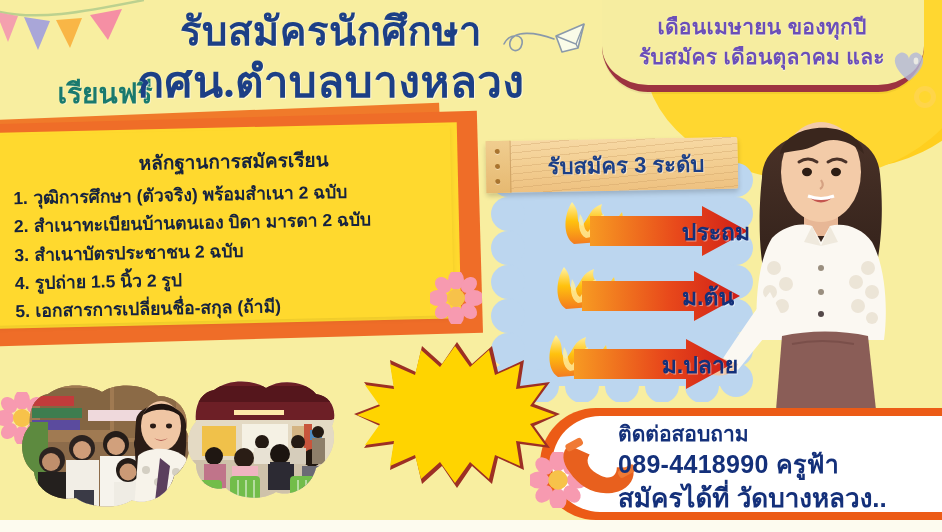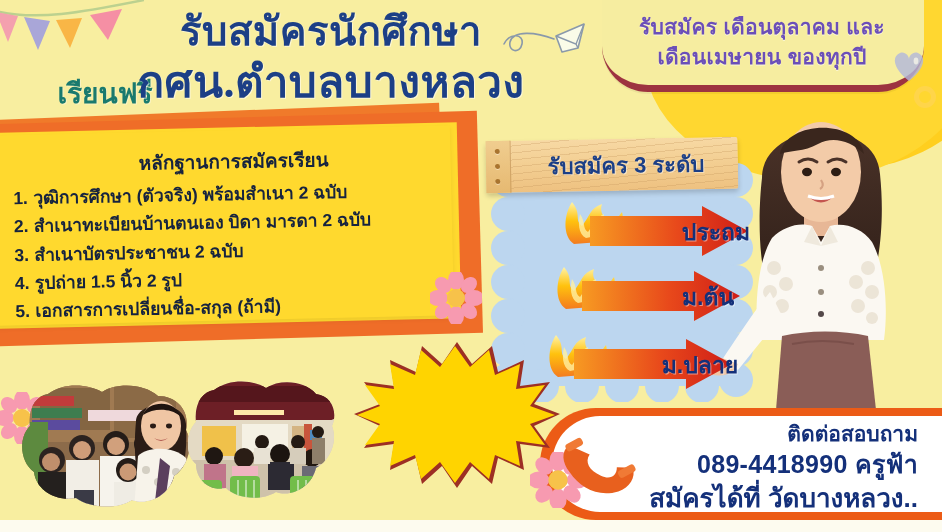--- a/index.html
+++ b/index.html
@@ -214,21 +214,21 @@
   }
   .pill-inner{
     position:absolute; left:552px; top:416px;
     width:428px; height:96px;
     background:#ffffff;
     border-radius:54px 0 0 54px;
     z-index:8;
   }
   .contact{
     position:absolute; left:618px; top:420px;
-    width:300px; text-align:right;
+    width:300px; text-align:left;
     z-index:9;
     color:#14307a; font-weight:bold;
   }
   .contact .c1{ font-size:21px; line-height:1.32; }
   .contact .c2{ font-size:25px; line-height:1.32; letter-spacing:.3px; }
   .contact .c3{ font-size:26px; line-height:1.34; }
   .phone-icon{ position:absolute; left:556px; top:424px; width:84px; height:84px; z-index:9; }
 
   
   .photo{ position:absolute; z-index:6; }
@@ -254,22 +254,22 @@
     <path d="M6 30 C 12 18, 26 20, 24 30 C 22 40, 10 38, 12 28 C 15 16, 38 18, 56 25" stroke="#8a99aa" stroke-width="1.6" fill="none" stroke-linecap="round"></path>
     <path d="M58 22 L86 10 L80 34 L64 38 Z" fill="#fafbe8" stroke="#8a99aa" stroke-width="1.6" stroke-linejoin="round"></path>
     <path d="M58 22 L78 30 L80 34" stroke="#8a99aa" stroke-width="1.4" fill="none"></path>
     <path d="M86 10 L78 30" stroke="#8a99aa" stroke-width="1.3" fill="none"></path>
   </svg>
 
   <div class="tr-blob2"></div>
   <div class="tr-blob"></div>
   <div class="tr-card"></div>
   <div class="tr-text">
+    <div>เดือนเมษายน ของทุกปี</div>
     <div>รับสมัคร  เดือนตุลาคม และ</div>
-    <div>เดือนเมษายน ของทุกปี</div>
   </div>
   <svg class="heart" viewBox="0 0 38 34">
     <path d="M19 33 C 2 20, 2 8, 10 5 C 15 3, 19 8, 19 11 C 19 8, 23 3, 28 5 C 36 8, 36 20, 19 33 Z" fill="#b2b8dd"></path>
     <ellipse cx="26" cy="13" rx="2.4" ry="3.4" fill="#ffffff" opacity=".7"></ellipse>
   </svg>
   <div class="ring"></div>
 
   <div class="headline">
     <div class="l1">รับสมัครนักศึกษา</div>
     <div class="l2">กศน.ตำบลบางหลวง</div>

